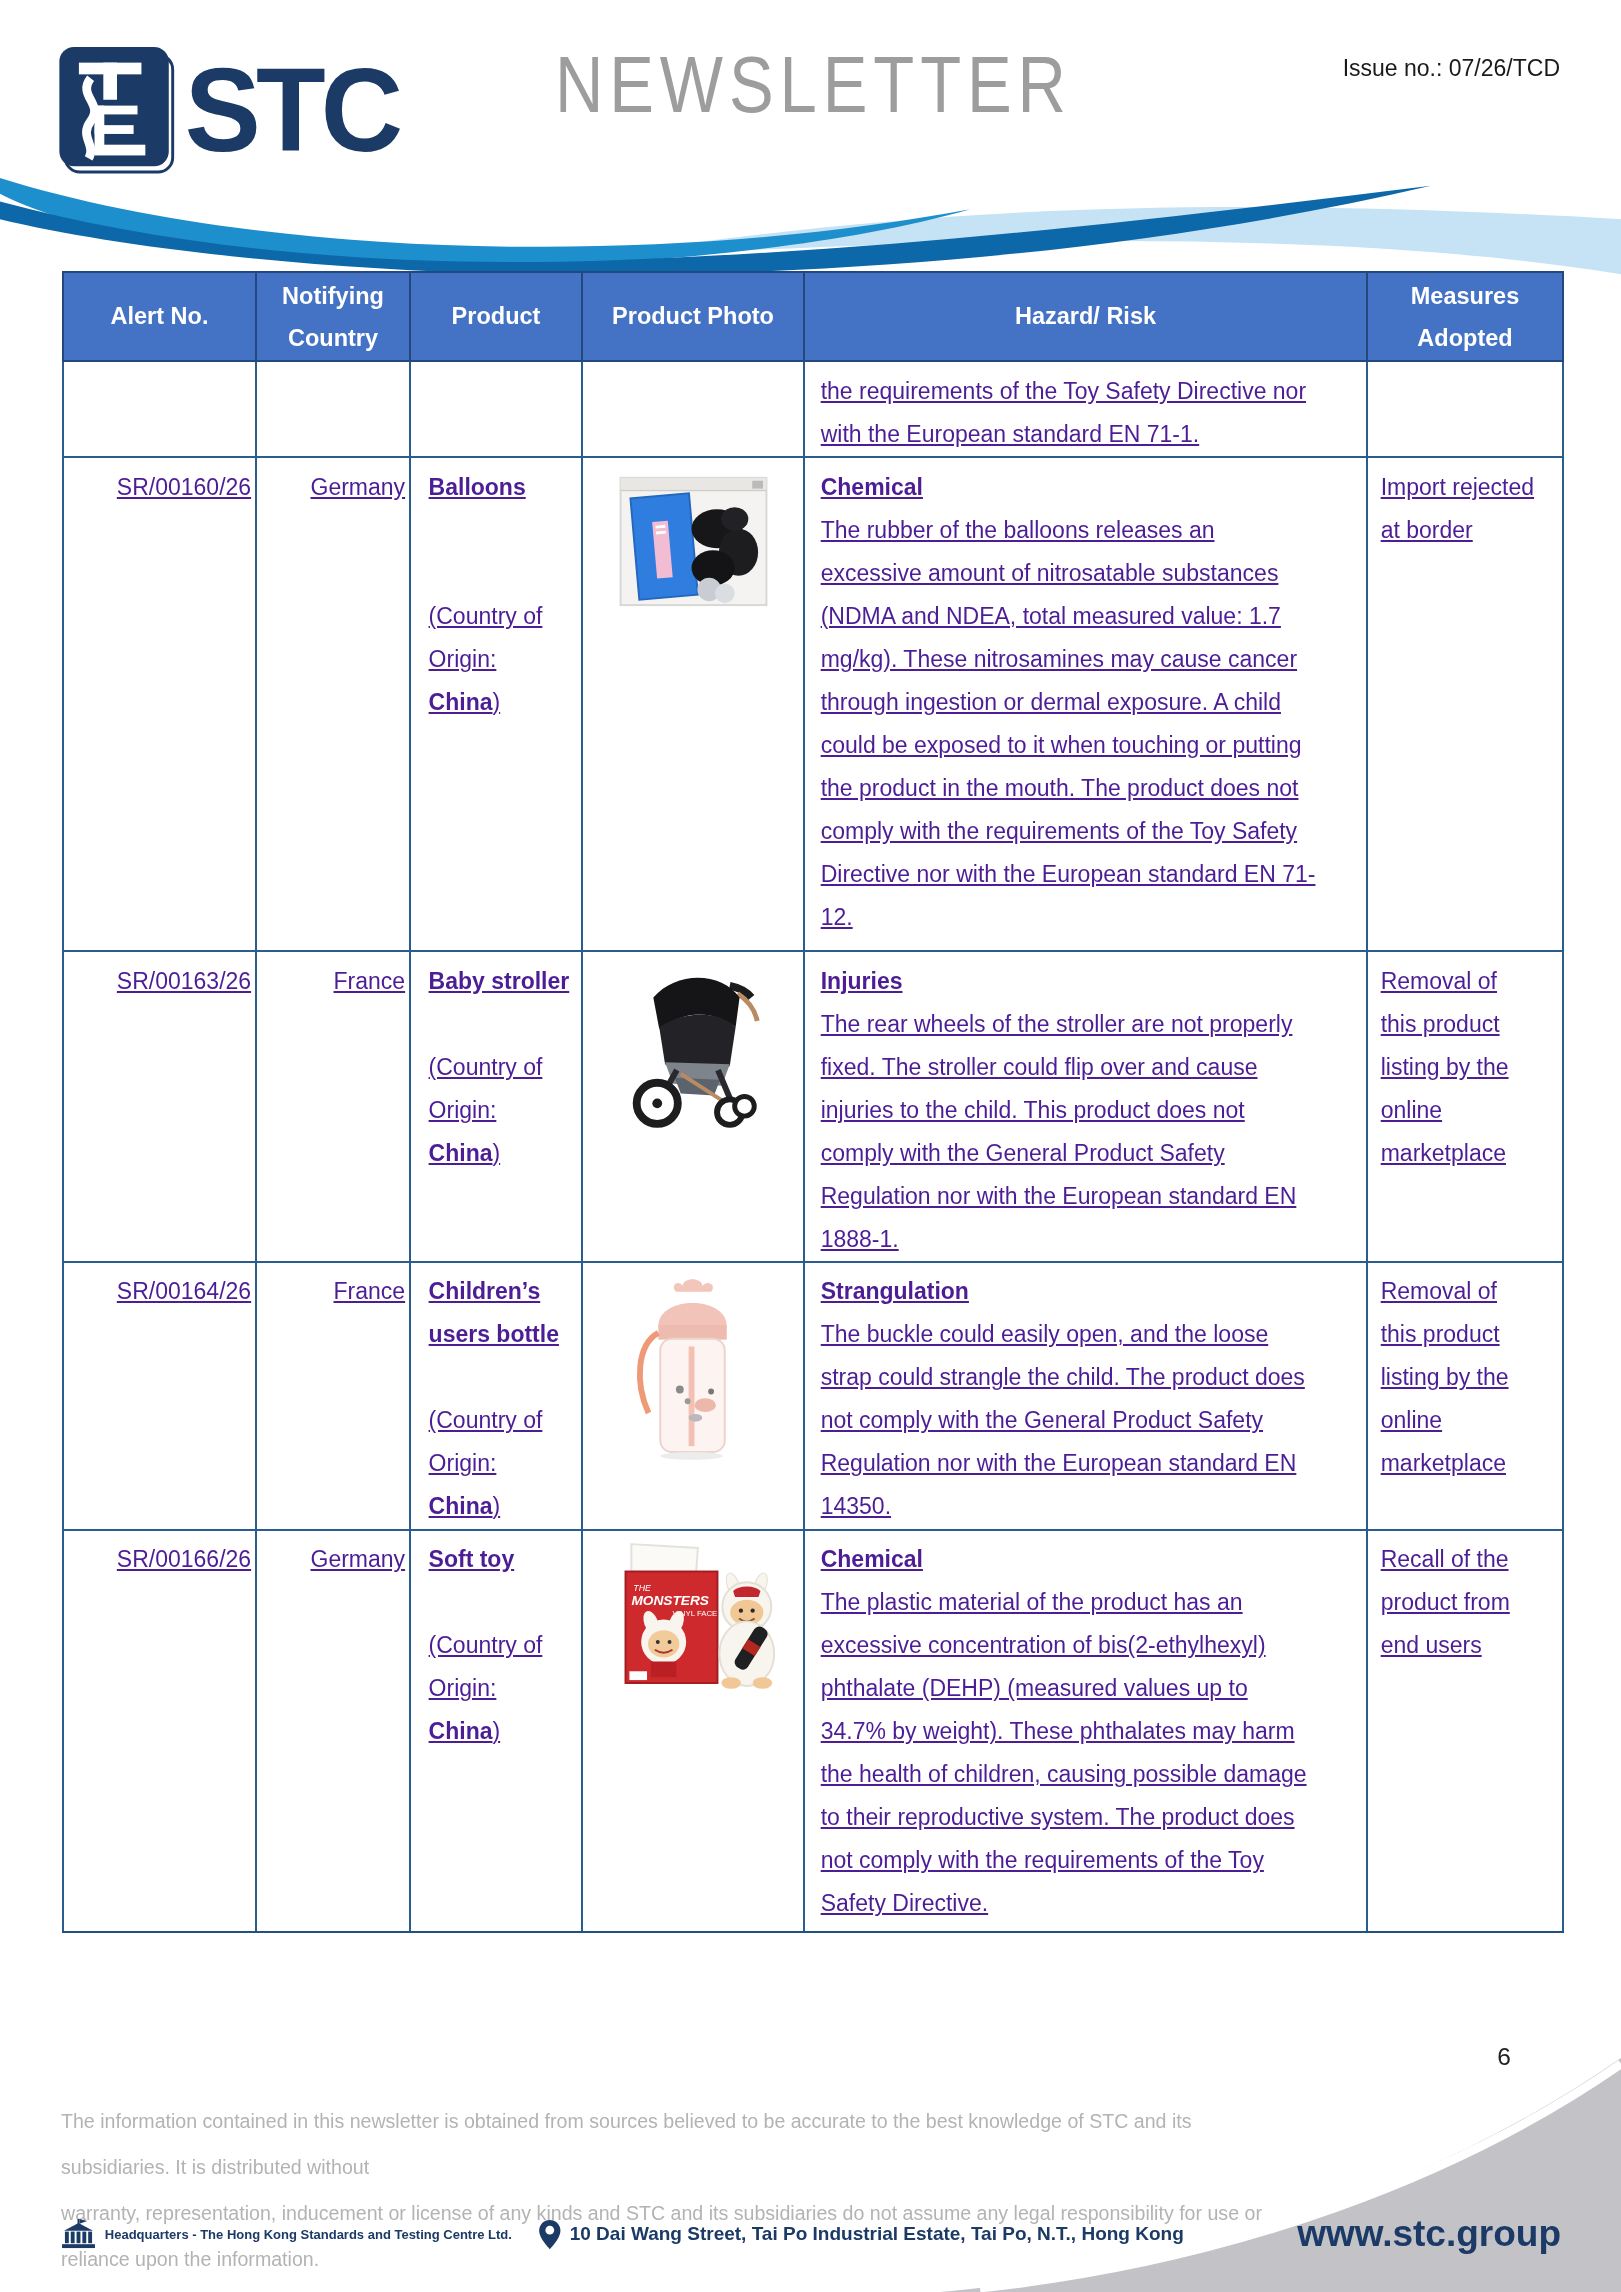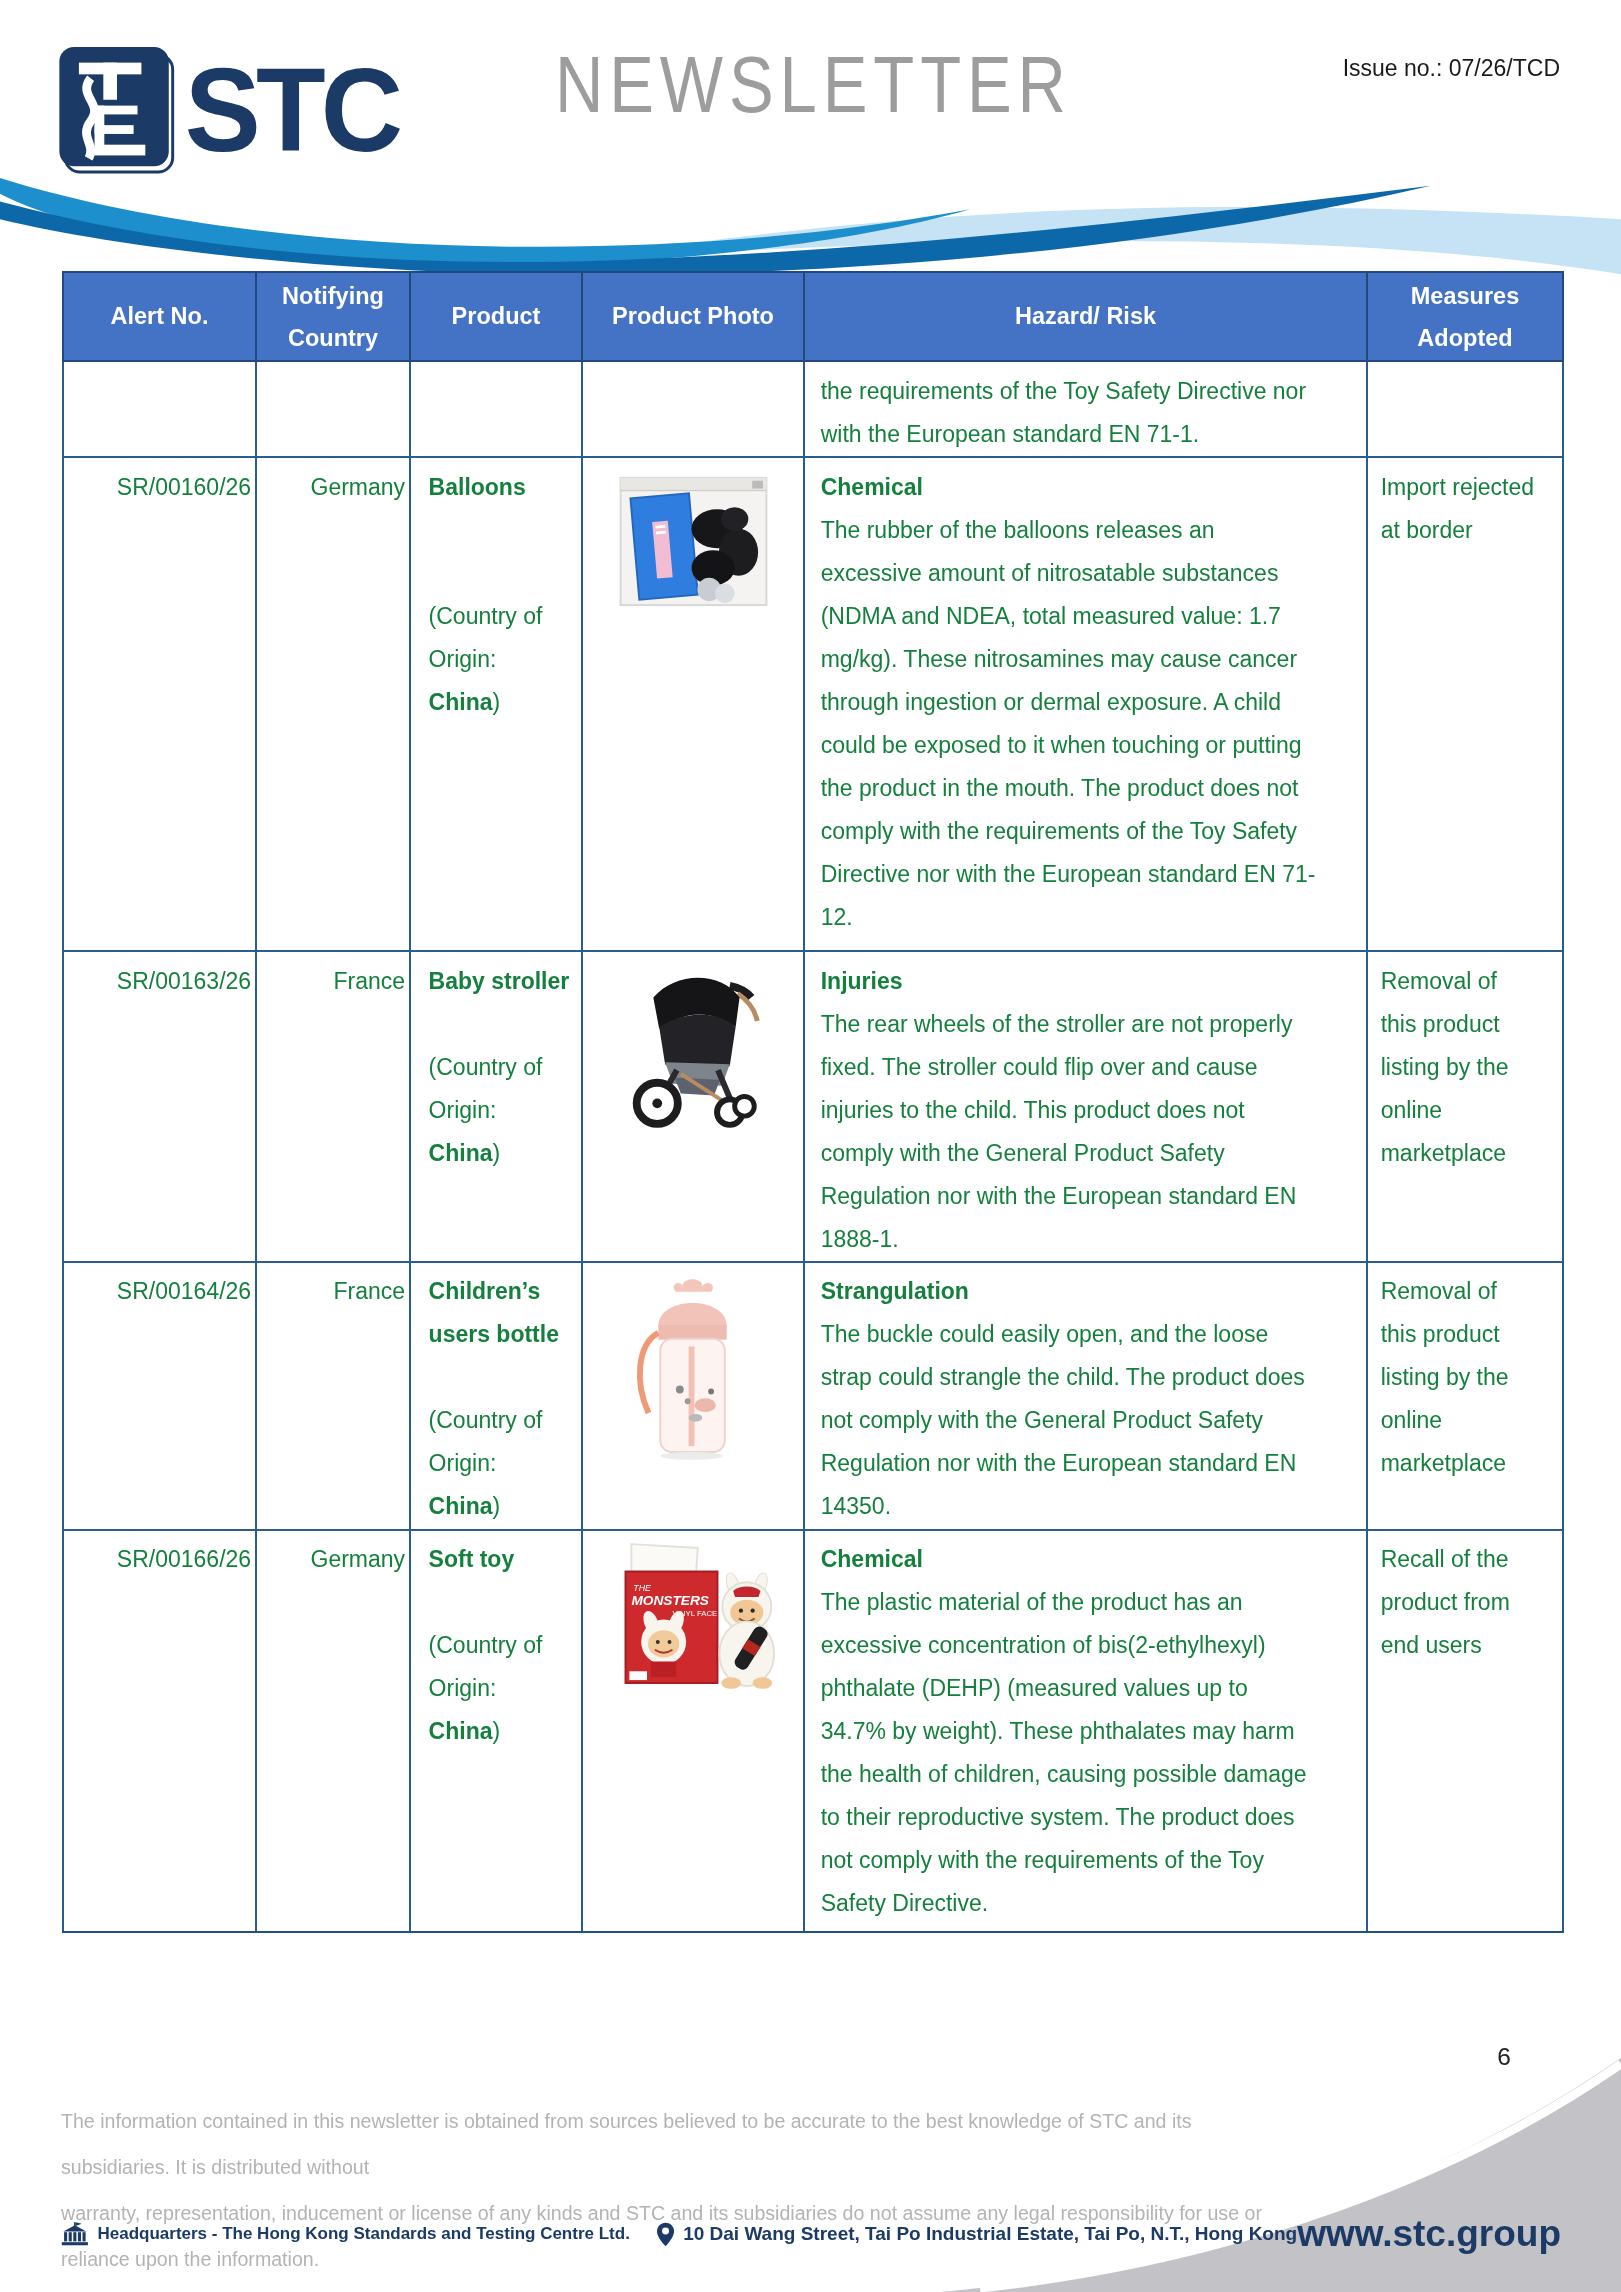--- a/index.html
+++ b/index.html
@@ -21,43 +21,43 @@
   .swoosh-top { position:absolute; left:0; top:174px; width:1621px; height:108px; }
   
   table.alerts { position:absolute; left:62px; top:271px; width:1500px;
     border-collapse:collapse; table-layout:fixed;border-radius:17px; }
   table.alerts th {
     background:#4472c4; color:#fff; font-size:23.5px; font-weight:bold;
     border:2px solid #23487d; text-align:center; vertical-align:middle;
     line-height:43px; padding:0;
   }
   table.alerts td {
-    border:2px solid #2b5d8c; vertical-align:top; color:#15803d;
-    font-size:23px; line-height:43px; padding:7.8px 13.7px 0 13.7px; overflow:hidden;
+    border:2px solid #2b5d8c; vertical-align:top; color:#4c1d95;
+    font-size:23px; line-height:43px; padding:7.8px 13.7px 0 13.7px; overflow:hidden;text-decoration:underline;
   }
   table.alerts tr.last td { border-bottom:2.9px solid #24507f; }
   .c-alert, .c-country { text-align:right; padding-left:3.9px !important; padding-right:3.9px !important; }
   .c-product { padding-left:17.6px !important; padding-right:7.8px !important; }
   .c-photo { text-align:center; padding:11.8px 5.9px 0 5.9px !important; }
   .c-hazard { padding-left:15.7px !important; padding-right:11.8px !important; }
   .c-measures { padding-left:12.7px !important; padding-right:5.9px !important; }
   .lines { white-space:pre-line; }
   .hazard-title { font-weight:bold; min-height:0; }
   .pname { font-weight:bold; }
   .origin { margin-top:43px; }
   .origin.gap2 { margin-top:86px; }
   .origin b { font-weight:bold; }
   
   .disclaimer { position:absolute; left:61px; top:2098px; width:1235px;
     font-size:19.6px; color:#b3b3b3; line-height:46px; }
   .page-number { position:absolute; right:110px; top:2043px; font-size:24.5px; color:#222; }
   .swoosh-bottom { position:absolute; left:0; top:2058px; width:1621px; height:234px; }
   .footer-bar { position:absolute; left:61px; top:2213px; width:1500px;
     display:flex; align-items:center; white-space:nowrap; }
-  .footer-hq { font-size:17px; font-weight:bold; color:#1b3a66; margin-left:8.8px; }
+  .footer-hq { font-size:13px; font-weight:bold; color:#1b3a66; margin-left:8.8px; }
   .footer-address { font-size:19px; font-weight:bold; color:#1b3a66; margin-left:8.8px; }
   .footer-pin { margin-left:27.4px; }
   .footer-spacer { flex:1; }
   .footer-site { font-size:37px; font-weight:bold; color:#1b3a66; }
 </style>
 </head>
 <body>
 
 <div class="page">
 

